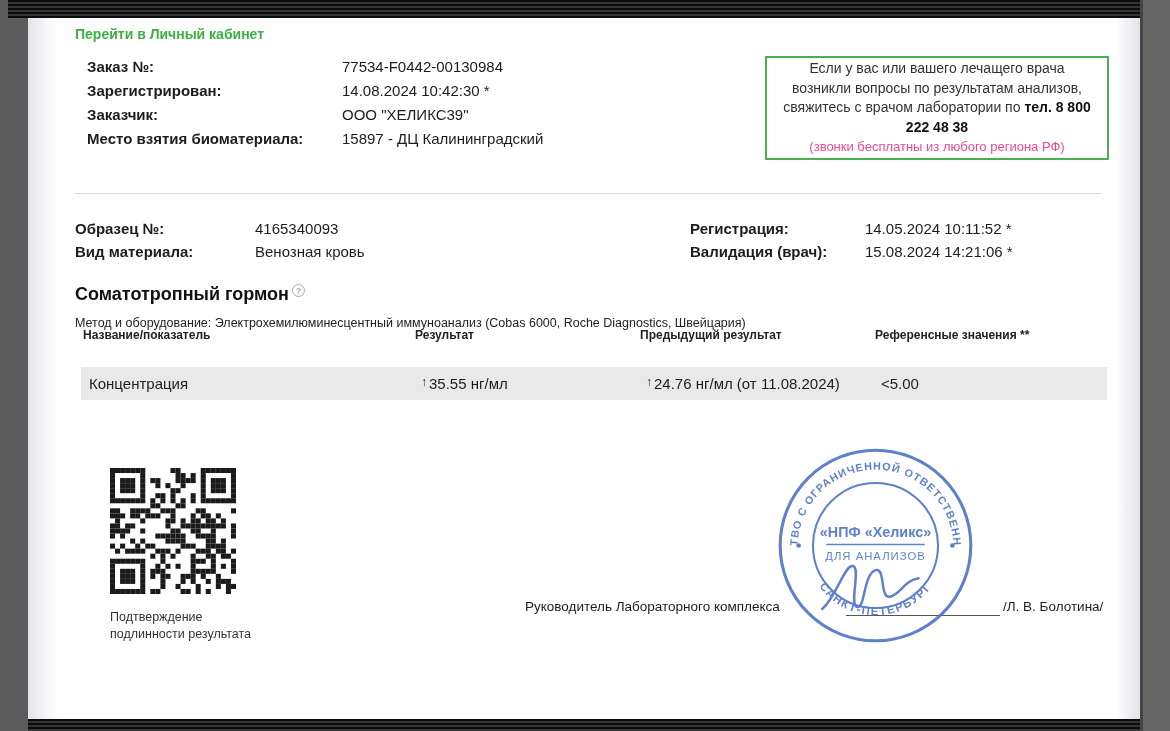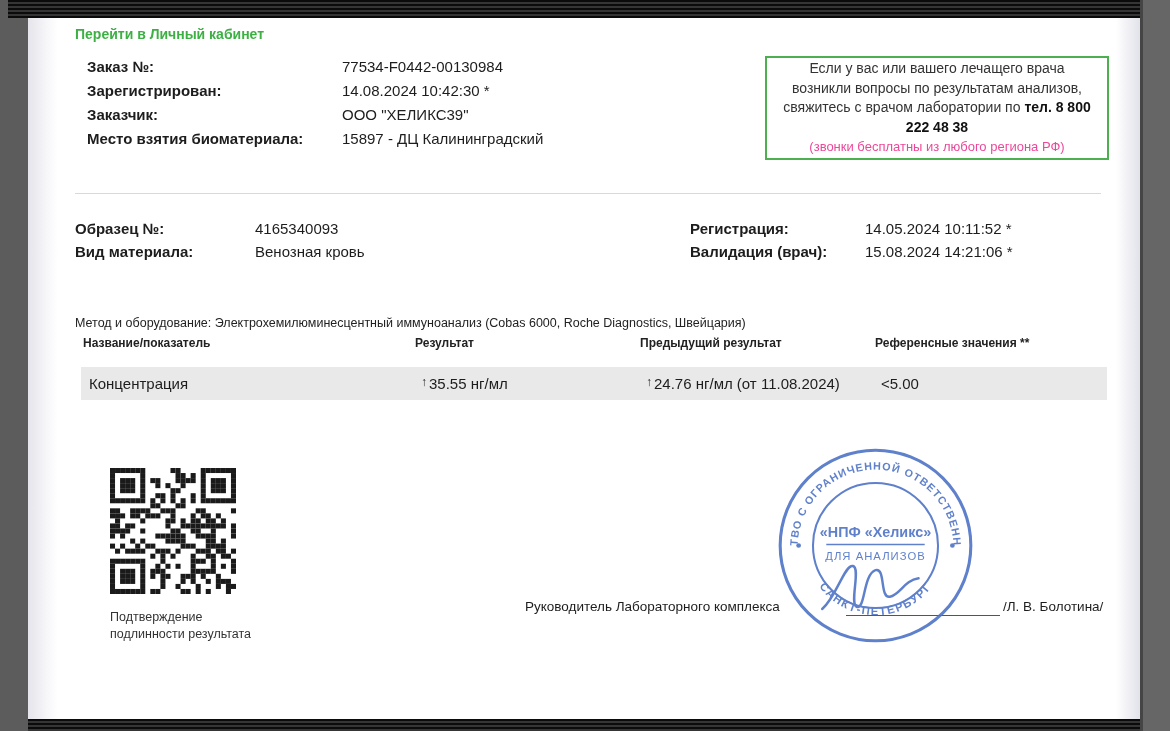--- a/index.html
+++ b/index.html
@@ -36,21 +36,21 @@
   .s-row .lbl-l { width:180px; font-weight:bold; }
   .s-row .val-l { width:435px; }
   .s-row .lbl-r { width:175px; font-weight:bold; }
 
   .test-title { position:absolute; left:47px; top:266px; font-size:18px; font-weight:bold; color:#111; }
   .help { display:inline-block; width:13px; height:13px; border:1px solid #a9a9a9; border-radius:50%;
           color:#a9a9a9; font-size:9px; font-weight:bold; line-height:12px; text-align:center;
           vertical-align:6px; margin-left:3px; cursor:pointer; }
   .method { position:absolute; left:47px; top:298px; font-size:12.5px; color:#222; }
 
-  .tbl-head { position:absolute; left:47px; top:318px; width:1026px; display:flex;
+  .tbl-head { position:absolute; left:47px; top:310px; width:1026px; display:flex;
               font-size:12px; font-weight:bold; color:#222; }
   .tbl-row  { position:absolute; left:53px; top:349px; width:1026px; height:33px; display:flex;
               align-items:center; background:#e9e9e9; font-size:15px; color:#1d1d1d; }
   .col-name { width:340px; padding-left:8px; }
   .col-res  { width:225px; }
   .col-prev { width:235px; }
   .col-ref  { flex:1; }
   .tbl-head .col-name { padding-left:8px; }
   .arrow { font-size:12px; vertical-align:3px; margin-right:2px; color:#1d1d1d; }
 
@@ -110,20 +110,21 @@
       <span class="val-r">14.05.2024 10:11:52 *</span>
     </div>
     <div class="s-row">
       <span class="lbl-l">Вид материала:</span>
       <span class="val-l">Венозная кровь</span>
       <span class="lbl-r">Валидация (врач):</span>
       <span class="val-r">15.08.2024 14:21:06 *</span>
     </div>
   </div>
 
+  <div class="test-title"><span>Соматотропный гормон</span><span class="help">?</span></div>
   <div class="method">Метод и оборудование: Электрохемилюминесцентный иммуноанализ (Cobas 6000, Roche Diagnostics, Швейцария)</div>
 
   <div class="tbl-head">
     <span class="col-name">Название/показатель</span>
     <span class="col-res">Результат</span>
     <span class="col-prev">Предыдущий результат</span>
     <span class="col-ref">Референсные значения **</span>
   </div>
   <div class="tbl-row">
     <span class="col-name">Концентрация</span>

